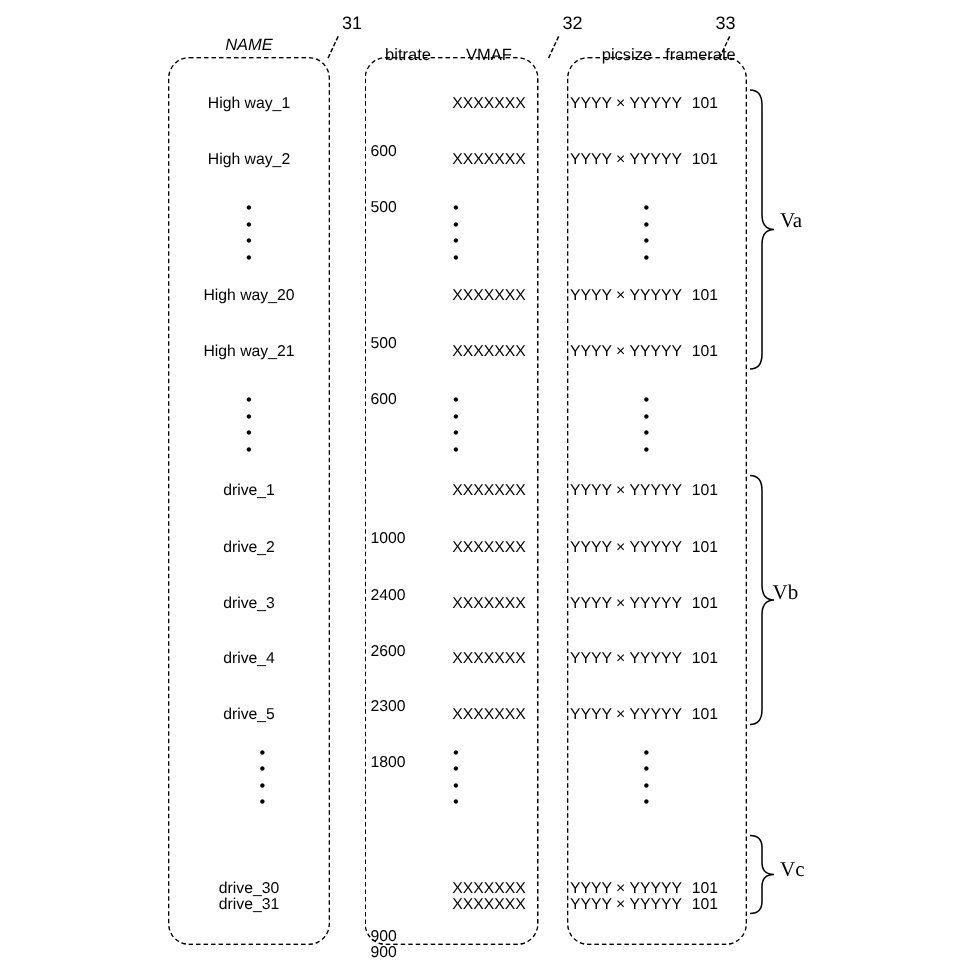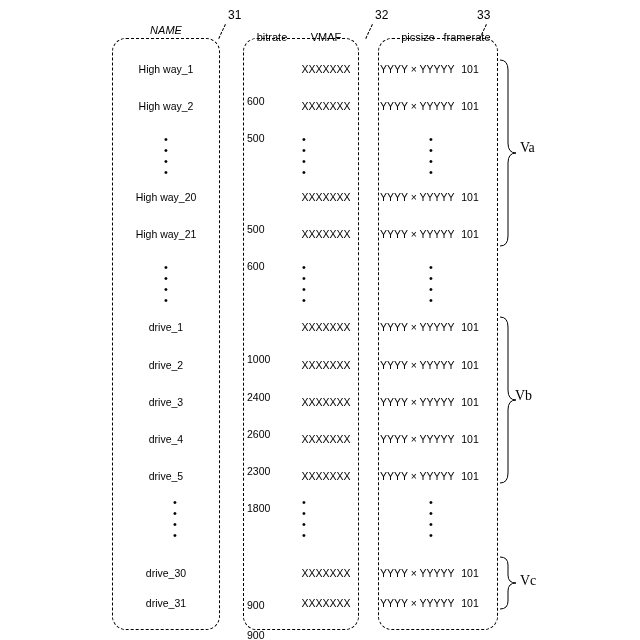--- a/index.html
+++ b/index.html
@@ -264,21 +264,21 @@
       <span>•</span>
       <span>•</span>
   </div>
   <div class="dots" style="left:424px; top:497px">
     <span>•</span>
       <span>•</span>
       <span>•</span>
       <span>•</span>
   </div>
 
-  <div class="row" style="top:566px">
+  <div class="row" style="top:585px">
     <span class="c-name">drive_30</span>
     <span class="c-bitrate">900</span>
     <span class="c-vmaf">XXXXXXX</span>
     <span class="c-picsize">YYYY × YYYYY</span>
     <span class="c-framerate">101</span>
   </div>
 
   <div class="row" style="top:596px">
     <span class="c-name">drive_31</span>
     <span class="c-bitrate">900</span>

